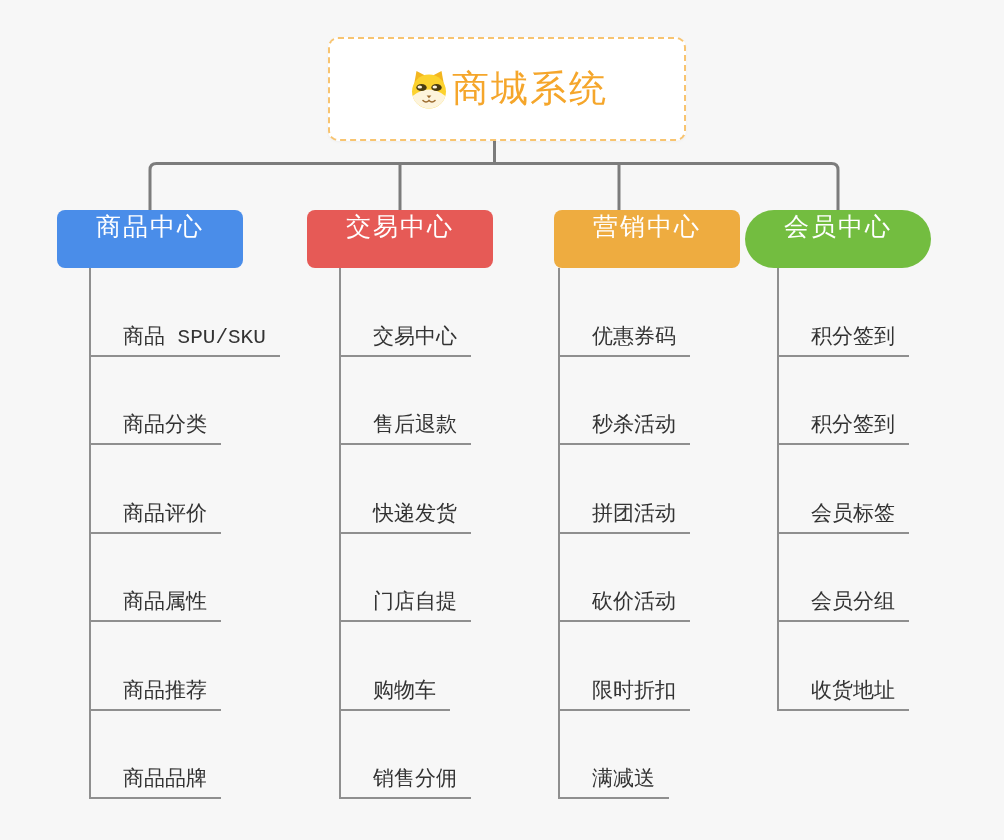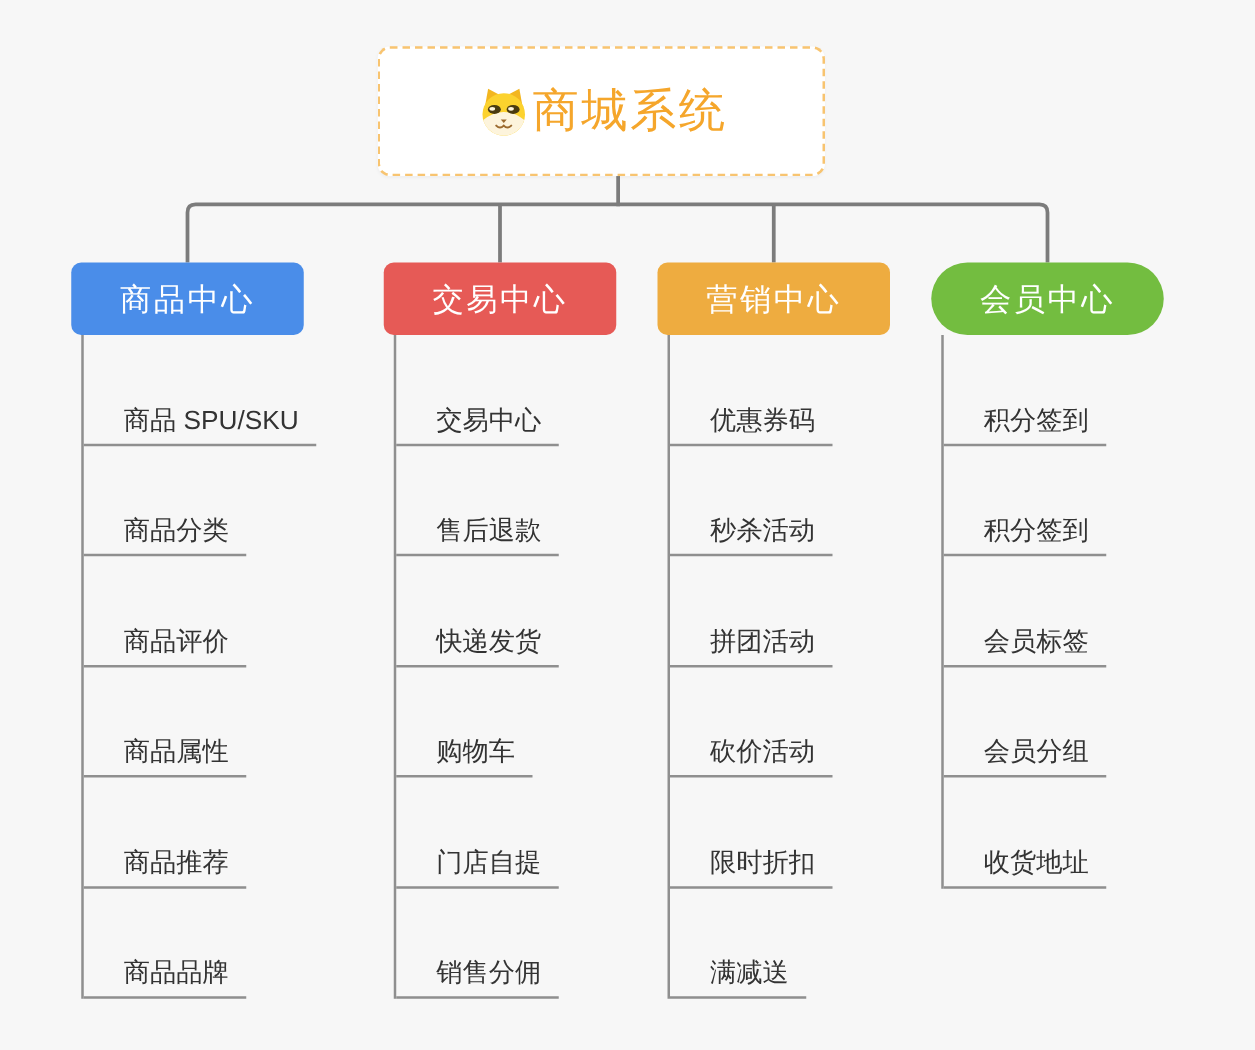--- a/index.html
+++ b/index.html
@@ -7,51 +7,52 @@
     width:1004px;height:840px;
     background:#F7F7F7;
     font-family:"Liberation Sans","DejaVu Sans",sans-serif;
     overflow:hidden;
   }
   #canvas{position:relative;width:1004px;height:840px;}
   #connectors{position:absolute;left:0;top:0;pointer-events:none;}
 
   
   .root-node{
-    position:absolute;left:302px;top:37px;width:358px;height:104px;
+    position:absolute;left:328px;top:37px;width:358px;height:104px;
     background:#FFFFFF;
     border:2px dashed #F8C470;
     border-radius:10px;
     box-sizing:border-box;
     display:flex;align-items:center;justify-content:center;
     box-shadow:0 1px 3px rgba(0,0,0,0.04);
   }
   .root-title{
     font-size:37px;
     color:#F5A62B;
     letter-spacing:2px;
     white-space:nowrap;
   }
   .root-icon{display:flex;align-items:center;}
 
   
   .branch-column{position:absolute;top:210px;width:230px;}
   .branch-box{
     width:186px;height:58px;
     border-radius:8px;
-    display:flex;align-items:center;justify-content:center;
+    display:flex;align-items:flex-start;justify-content:center;
     box-sizing:border-box;
   }
   .branch-box span{
     color:#FFFFFF;font-size:25px;letter-spacing:2px;white-space:nowrap;
   }
   .children{
-    margin-left:8px;
+    margin-left:32px;
     border-left:2px solid #8F8F8F;
     width:max-content;
+    font-family:Liberation Mono, monospace;
   }
   .child-node{
     box-sizing:border-box;
     height:88.5px;
     width:max-content;
     display:flex;align-items:flex-end;
     padding:0 14px 5px 32px;
     border-bottom:2px solid #8F8F8F;
   }
   .child-label{
@@ -133,35 +134,35 @@
 
     <div class="child-node">
       <span class="child-label">售后退款</span>
     </div>
 
     <div class="child-node">
       <span class="child-label">快递发货</span>
     </div>
 
     <div class="child-node">
+      <span class="child-label">门店自提</span>
+    </div>
+
+    <div class="child-node">
       <span class="child-label">购物车</span>
     </div>
 
     <div class="child-node">
-      <span class="child-label">门店自提</span>
-    </div>
-
-    <div class="child-node">
       <span class="child-label">销售分佣</span>
     </div>
   </div>
     </div>
 
     <div class="branch-column" style="left: 526px;">
-      <div class="branch-box" style="background: rgb(238, 172, 64);">
+      <div class="branch-box" style="background: rgb(238, 172, 64); margin-left: 28px;">
         <span>营销中心</span>
       </div>
       <div class="children">
     <div class="child-node">
       <span class="child-label">优惠券码</span>
     </div>
 
     <div class="child-node">
       <span class="child-label">秒杀活动</span>
     </div>

